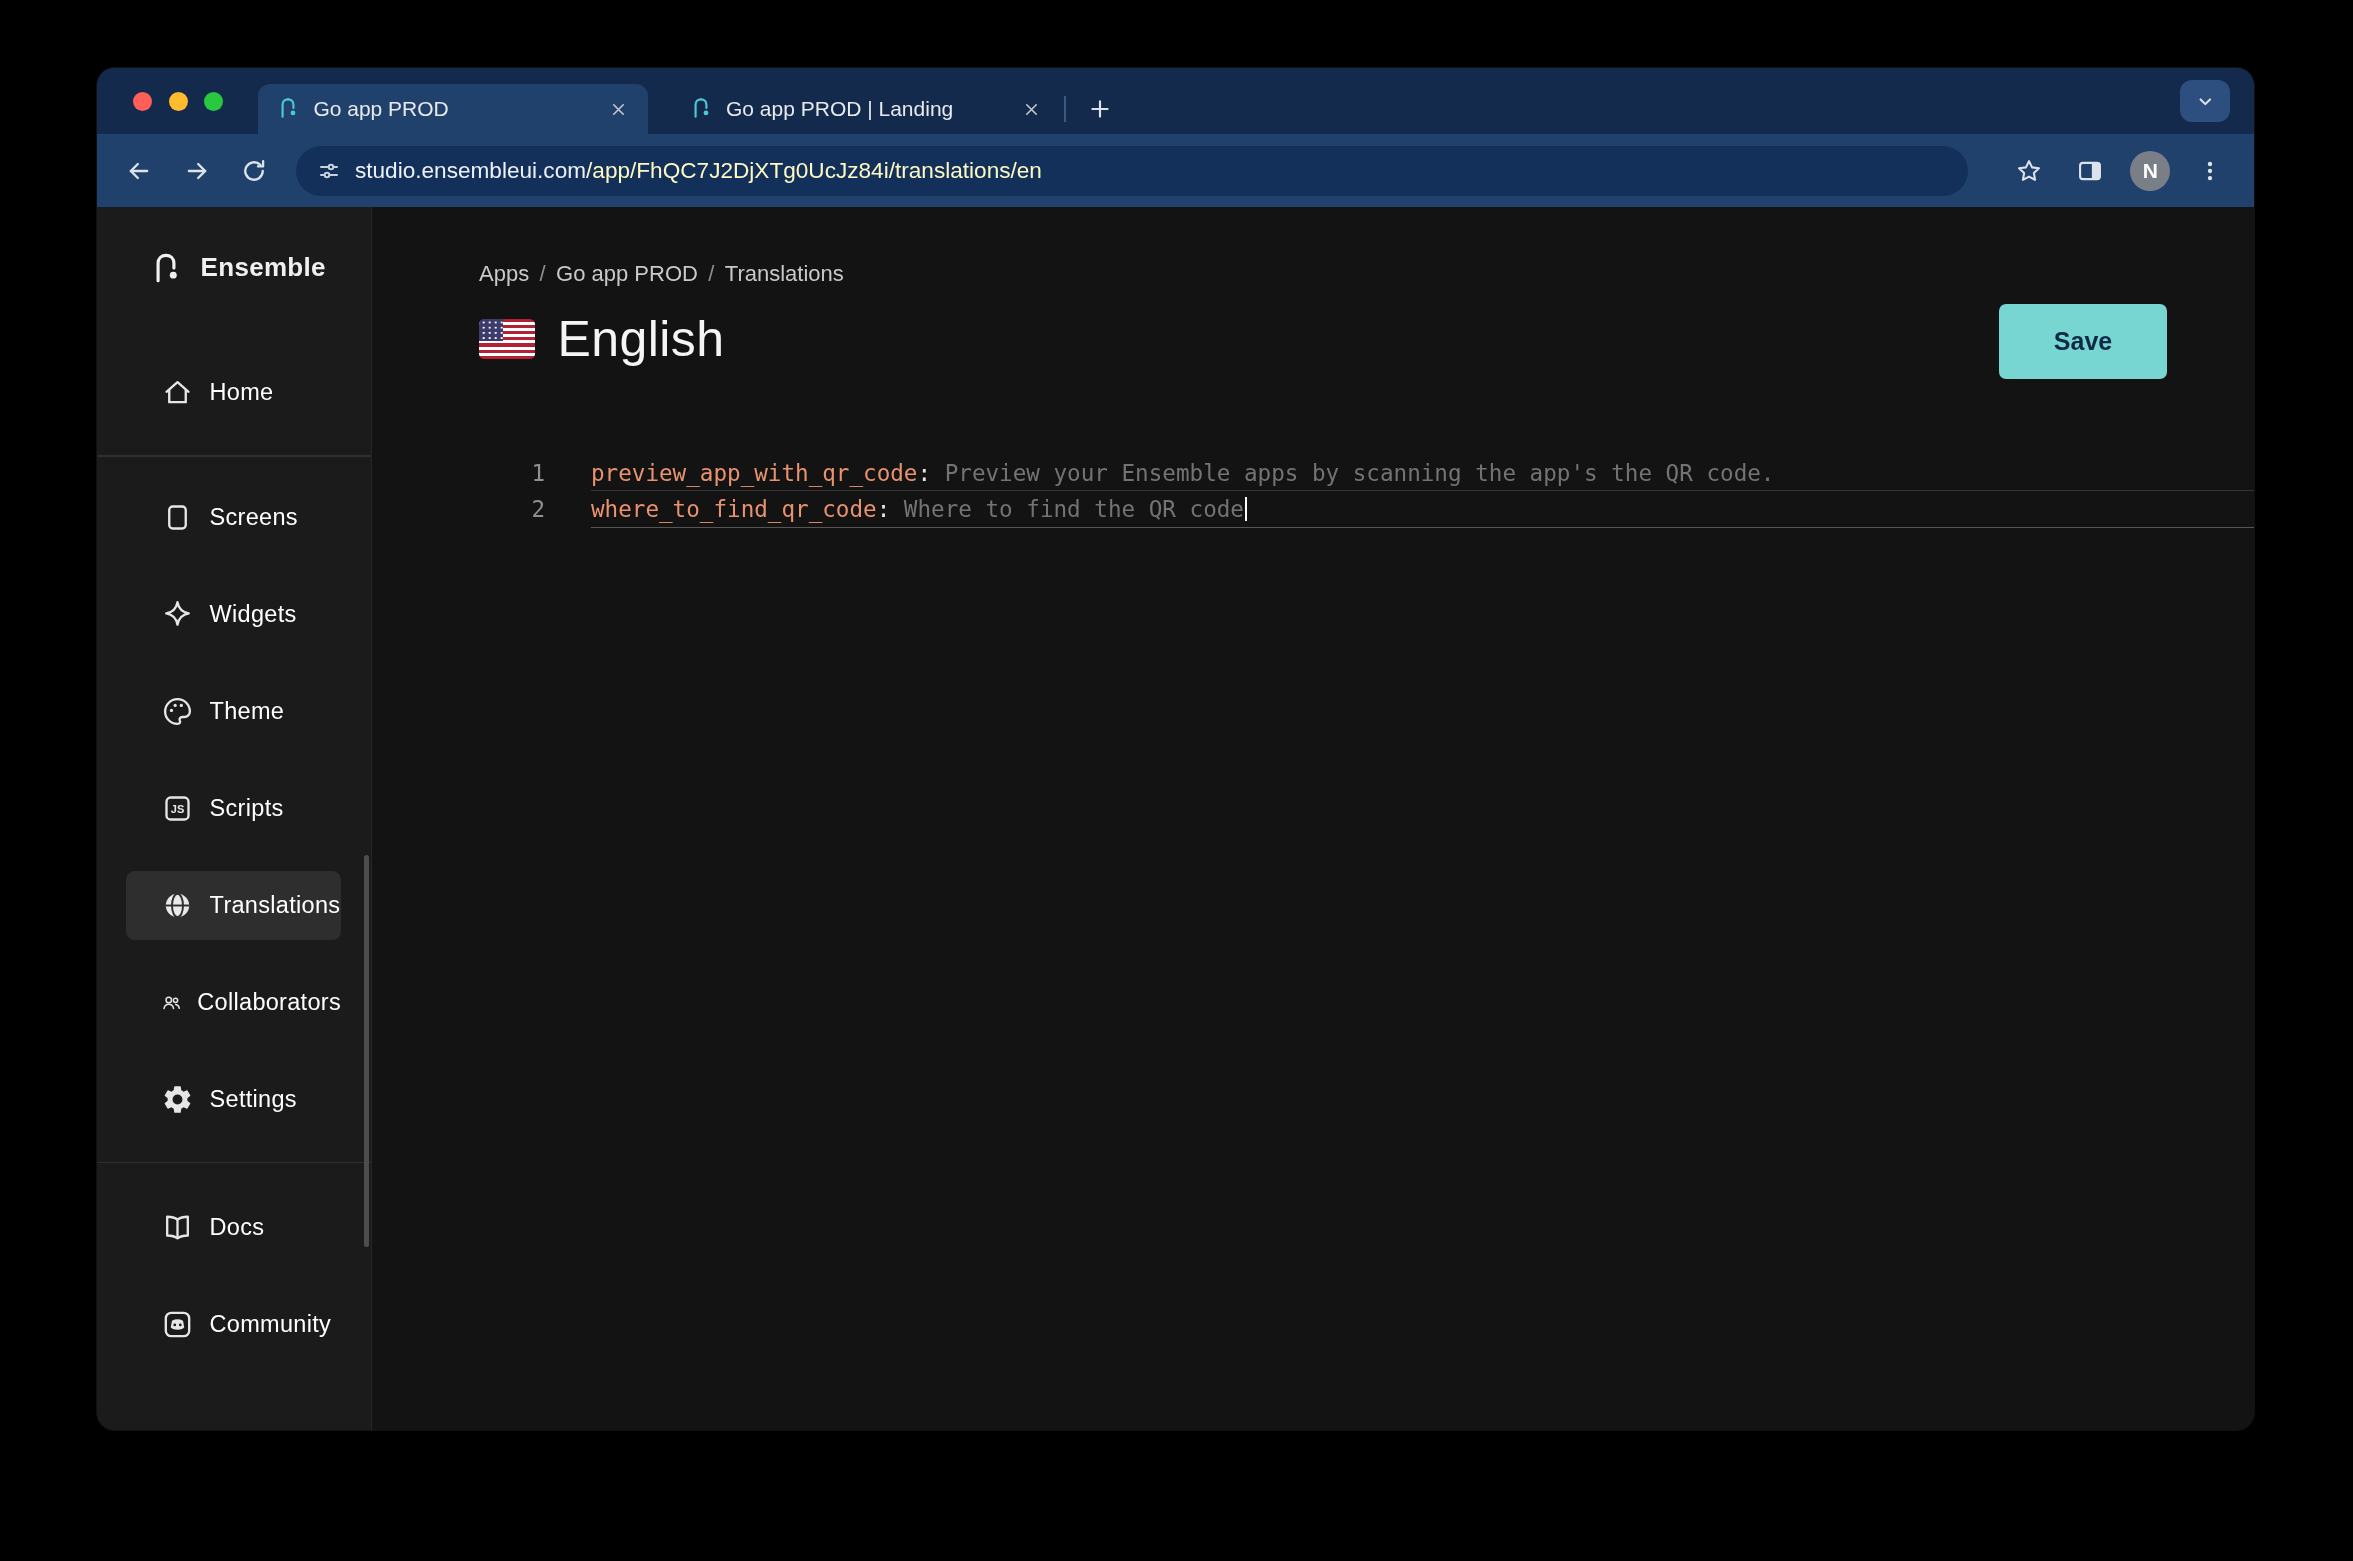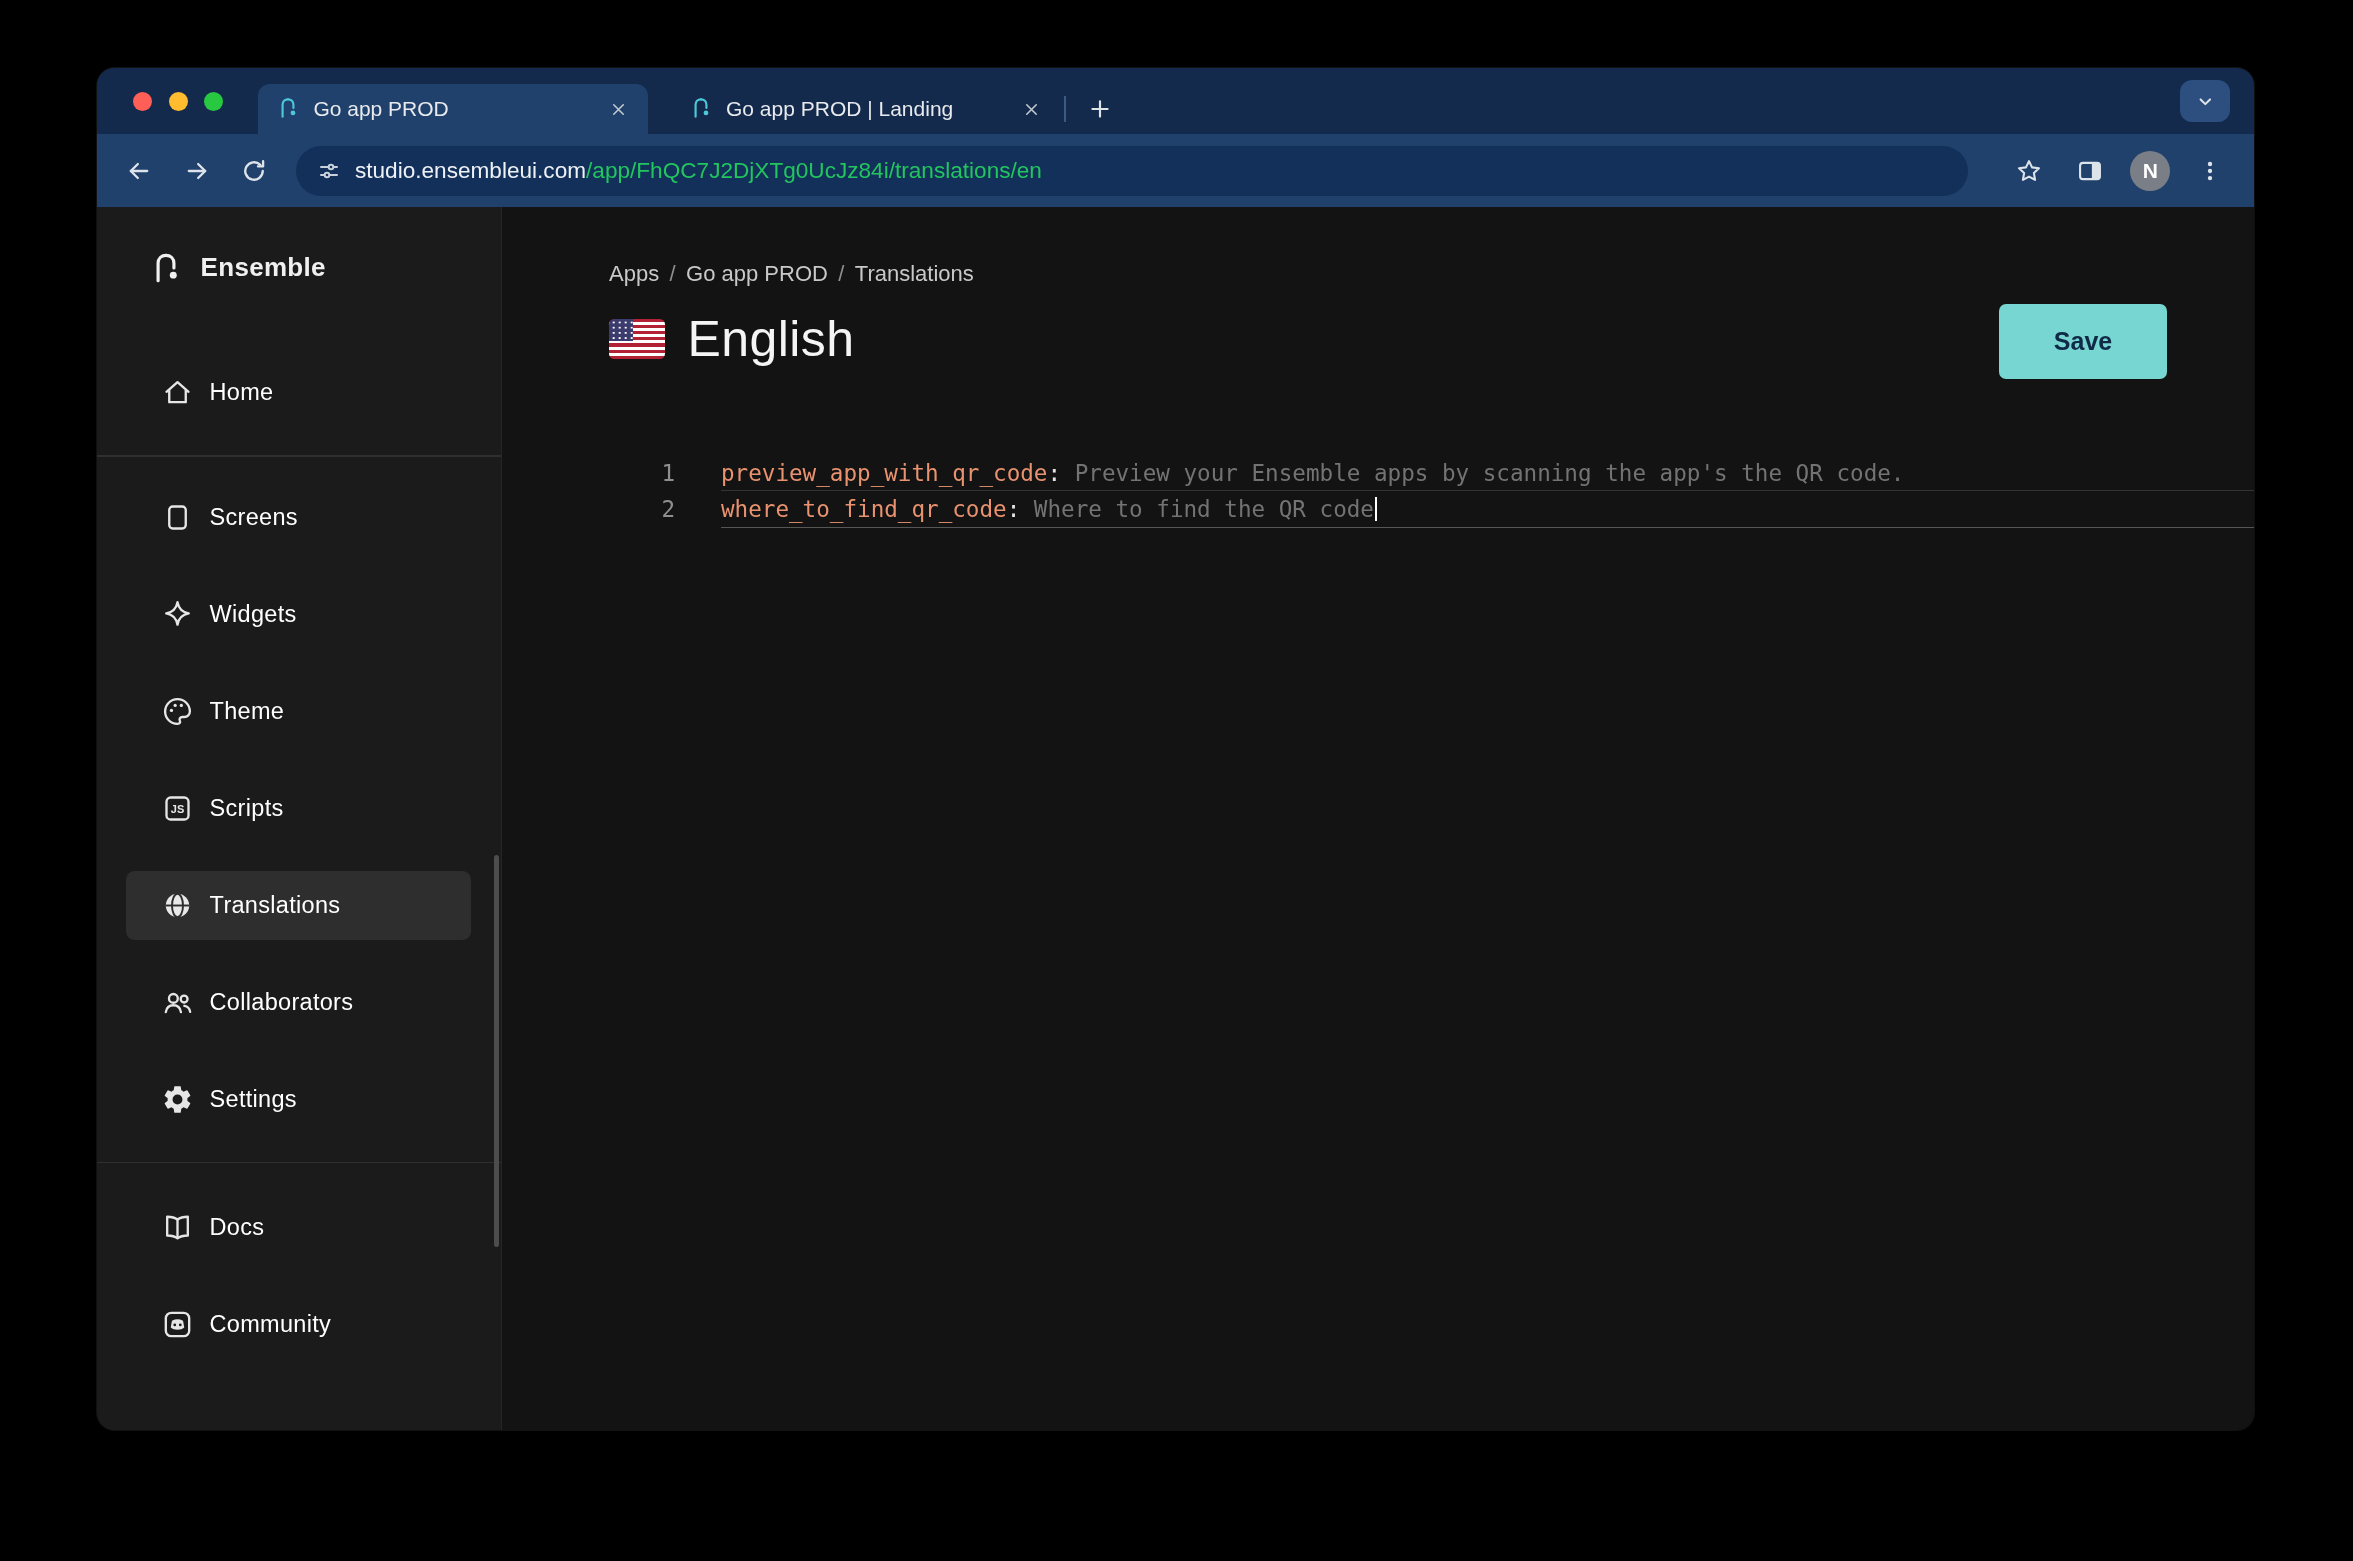--- a/index.html
+++ b/index.html
@@ -33,30 +33,30 @@
                border-radius:12px; background:#2c4f80; display:flex; align-items:center; justify-content:center; }
 
   
   .toolbar { height:73px; background:#20416c; display:flex; align-items:center; padding:0 22.6px 0 21px; }
   .navbtn { width:42px; height:42px; border:none; background:transparent; border-radius:50%;
             display:flex; align-items:center; justify-content:center; flex:none; margin-right:15.6px; }
   .omnibox { flex:1; height:50px; margin:0 21px 0 5.2px; background:#12305a; border-radius:25px;
              display:flex; align-items:center; padding:0 21px; min-width:0; }
   .omnibox .url { margin-left:14px; font-size:22.6px; white-space:nowrap; overflow:hidden; }
   .url .domain { color:#eef1f5; }
-  .url .path { color:#22c55e; }
+  .url .path { color:#fef9c3; }
   .right-icons { display:flex; align-items:center; flex:none; }
   .right-icons > * { margin-left:19px; }
   .avatar { width:40px; height:40px; border-radius:50%; background:#7a7f87; color:#fff;
             display:flex; align-items:center; justify-content:center; font-size:21px; font-weight:700; border:none; }
 
   
   .content { display:flex; height:calc(100% - 139px); background:#131313; }
 
-  .sidebar { position:relative; width:405px; flex:none; background:#1b1b1b; border-right:1.7px solid #262626; }
+  .sidebar { position:relative; width:275px; flex:none; background:#1b1b1b; border-right:1.7px solid #262626; }
   .brand { display:flex; align-items:center; height:69px; margin:26px 30px 0 29px; padding-left:21px; }
   .brand .label { margin-left:15.6px; font-size:26px; font-weight:600; color:#f0f0f0; letter-spacing:0.3px; }
   .nav-item { display:flex; align-items:center; height:69px; margin:0 30px 28px 29px;
               padding-left:35px; border-radius:8.7px; cursor:default; }
   .nav-item .label { margin-left:15.6px; font-size:23.5px; color:#ffffff; letter-spacing:0.3px; }
   .nav-item.active { background:#2e2e2e; }
   .nav-item.first-after-brand { margin-top:56px; }
   .sb-divider { height:1.7px; background:#2f2f2f; margin:0 0 26px 0; }
   .sb-divider.d1 { margin-top:0.9px; }
   .sb-divider.d2 { margin-top:0; margin-bottom:29.5px; }

